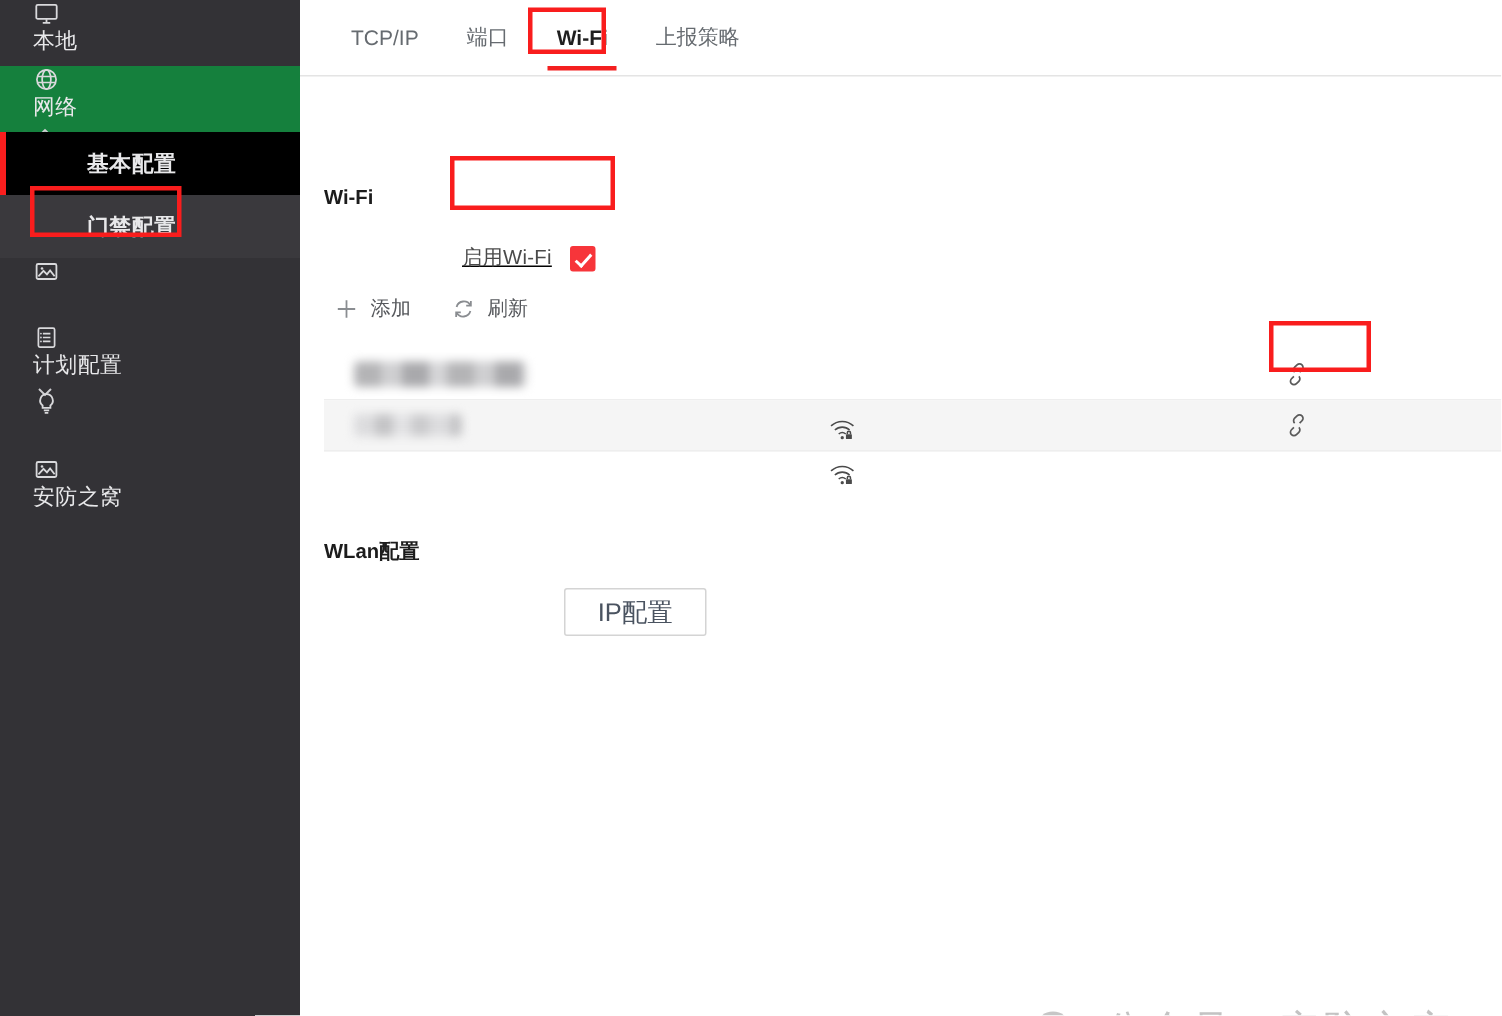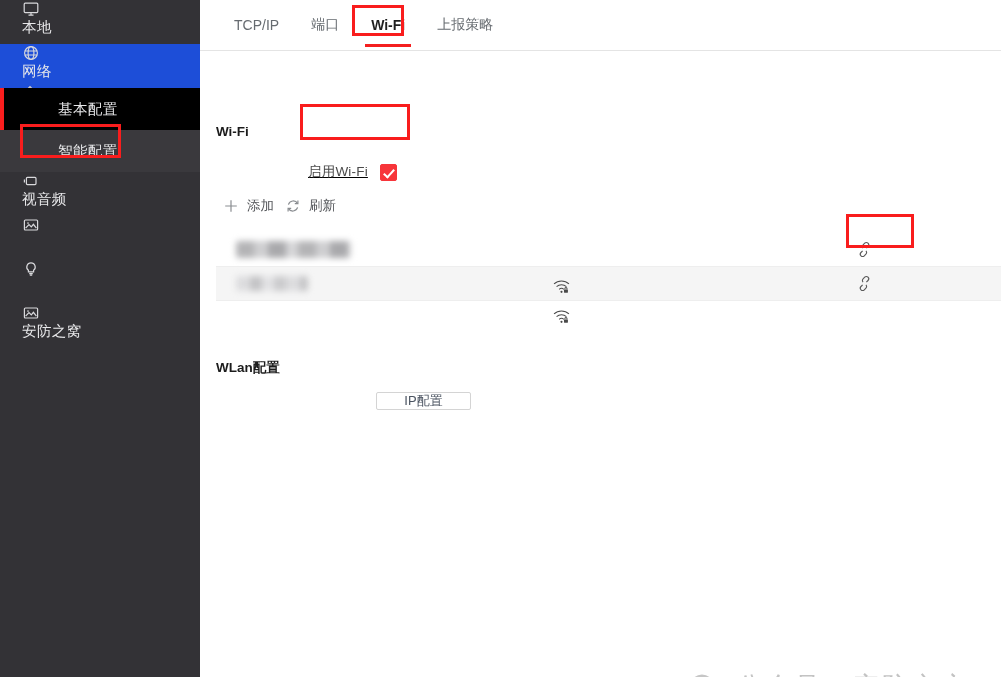--- a/index.html
+++ b/index.html
@@ -39,34 +39,35 @@
     flex: 0 0 18px;
     display: flex; align-items: center; justify-content: center;
     color: #d9d9dc;
   }
   .nav-item .ico svg { display: block; }
   .nav-item .label { flex: 1 1 auto; letter-spacing: .4px; }
   .nav-item .chev {
     width: 16px; height: 16px; margin-right: 18px;
     flex: 0 0 16px; color: #cfcfd2;
   }
-  .nav-item.group-open { background: #1d4ed8; }
+  .nav-item.group-open { background: #15803d; }
 
   .sub-item {
     position: relative;
     height: 42px;
     display: flex;
     align-items: center;
     padding-left: 58px;
     color: #e8e8ea;
     font-size: 14.5px;
     background: #333236;
     cursor: pointer;
     user-select: none;
     letter-spacing: .4px;
+    font-weight: bold;
   }
   .sub-item.active { background: #000000; }
   .sub-item.active::before {
     content: "";
     position: absolute; left: 0; top: 0; bottom: 0;
     width: 4px; background: #fa1e1e;
   }
   .sub-item.shaded { background: #3a393d; }
 
   
@@ -137,21 +138,21 @@
     position: absolute;
     left: 5px; top: 2px;
     width: 4px; height: 9px;
     border: solid #ffffff;
     border-width: 0 2px 2px 0;
     transform: rotate(42deg);
   }
 
   .toolbar {
     position: absolute;
-    display: flex; align-items: flex-end; gap: 10px;
+    display: flex; align-items: flex-end; gap: 26px;
   }
   .tool-btn {
     display: flex; align-items: center; gap: 8px;
     font-size: 13.5px; color: #56585c;
     cursor: pointer; user-select: none;
   }
   .tool-btn .ti { width: 17px; height: 17px; color: #8a8d91; display:flex; align-items:center; justify-content:center;}
   .tool-btn .ti svg { display: block; }
 
   
@@ -210,26 +211,26 @@
     position: absolute;
     color: #4a4a4a;
   }
   .wifi-cell svg { display: block; }
 
   .link-icon { color: #5a5a5a; cursor: pointer; }
   .link-icon svg { display: block; }
 
   .ipbtn {
     position: absolute;
-    width: 95px; height: 18px;
+    width: 95px; height: 32px;
     border: 1px solid #d4d4d4;
     background: #ffffff;
     color: #3c4category; 
     color: #4a5360;
-    font-size: 13px;
+    font-size: 17px;
     font-family: "Liberation Sans", "DejaVu Sans", sans-serif;
     cursor: pointer;
     border-radius: 2px;
     display: flex; align-items: center; justify-content: center;
   }
 
   
   .anno {
     position: absolute;
     border: 3px solid #f91d1d;
@@ -281,43 +282,51 @@
           <path d="M4 9.7l4-4 4 4"></path>
         </svg>
       </span>
     </div>
 
     <div class="sub-item active">
       <span>基本配置</span>
     </div>
 
     <div class="sub-item shaded">
-      <span>智能配置</span>
-    </div>
-
-    <div class="nav-item">
-      <span class="ico">
-        <svg width="18" height="18" viewBox="0 0 18 18" fill="none" stroke="currentColor" stroke-width="1.2">
-          <rect x="4.4" y="5.4" width="9.6" height="7.2" rx="1"></rect>
-          <path d="M2.4 7.6v2.8"></path>
-        </svg>
-      </span>
-      <span class="label">视音频</span>
-    </div>
+      <span>门禁配置</span>
+    </div>
+
 
     <div class="nav-item">
       <span class="ico">
         <svg width="18" height="18" viewBox="0 0 18 18" fill="none" stroke="currentColor" stroke-width="1.2">
           <rect x="2.4" y="4" width="13.2" height="10" rx="1"></rect>
           <path d="M3.6 12.2l3.4-3.6 2.3 2.3 2.1-2.6 3 3.9"></path>
           <circle cx="6" cy="7" r=".85" fill="currentColor" stroke="none"></circle>
         </svg>
       </span>
     </div>
 
+    <div class="nav-item">
+      <span class="ico">
+        <svg width="18" height="18" viewBox="0 0 18 18" fill="none" stroke="currentColor" stroke-width="1.15">
+          <rect x="3.6" y="2.8" width="10.8" height="12.6" rx="1"></rect>
+          <path d="M6.6 6.4h5M6.6 9h5M6.6 11.6h5"></path>
+          <circle cx="5.3" cy="6.4" r=".6" fill="currentColor" stroke="none"></circle>
+          <circle cx="5.3" cy="9" r=".6" fill="currentColor" stroke="none"></circle>
+          <circle cx="5.3" cy="11.6" r=".6" fill="currentColor" stroke="none"></circle>
+        </svg>
+      </span>
+      <span class="label">计划配置</span>
+      <span class="chev">
+        <svg width="16" height="16" viewBox="0 0 16 16" fill="none" stroke="currentColor" stroke-width="1.3">
+          <path d="M4 6.3l4 4 4-4"></path>
+        </svg>
+      </span>
+    </div>
 
 
     <div class="nav-item">
       <span class="ico">
         <svg width="18" height="18" viewBox="0 0 18 18" fill="none" stroke="currentColor" stroke-width="1.2">
           <path d="M9 2.8a4.2 4.2 0 00-2.6 7.5v1.6h5.2v-1.6A4.2 4.2 0 009 2.8z"></path>
           <path d="M7.2 13.6h3.6M7.8 15.2h2.4"></path>
         </svg>
       </span>
     </div>

